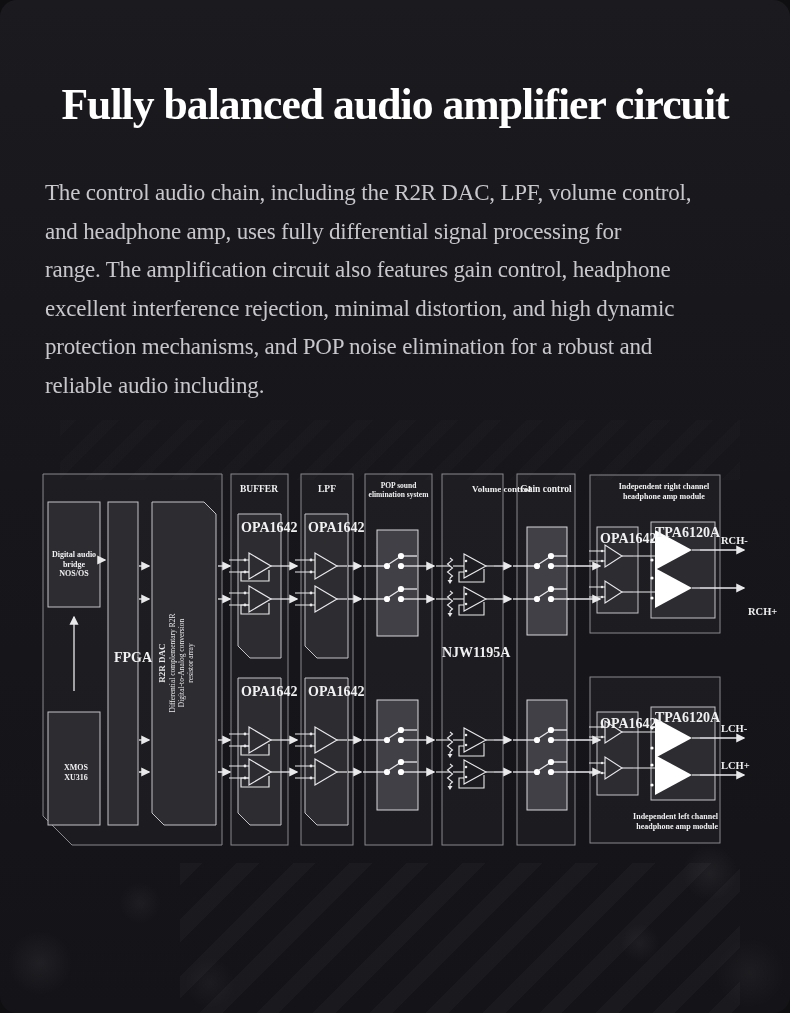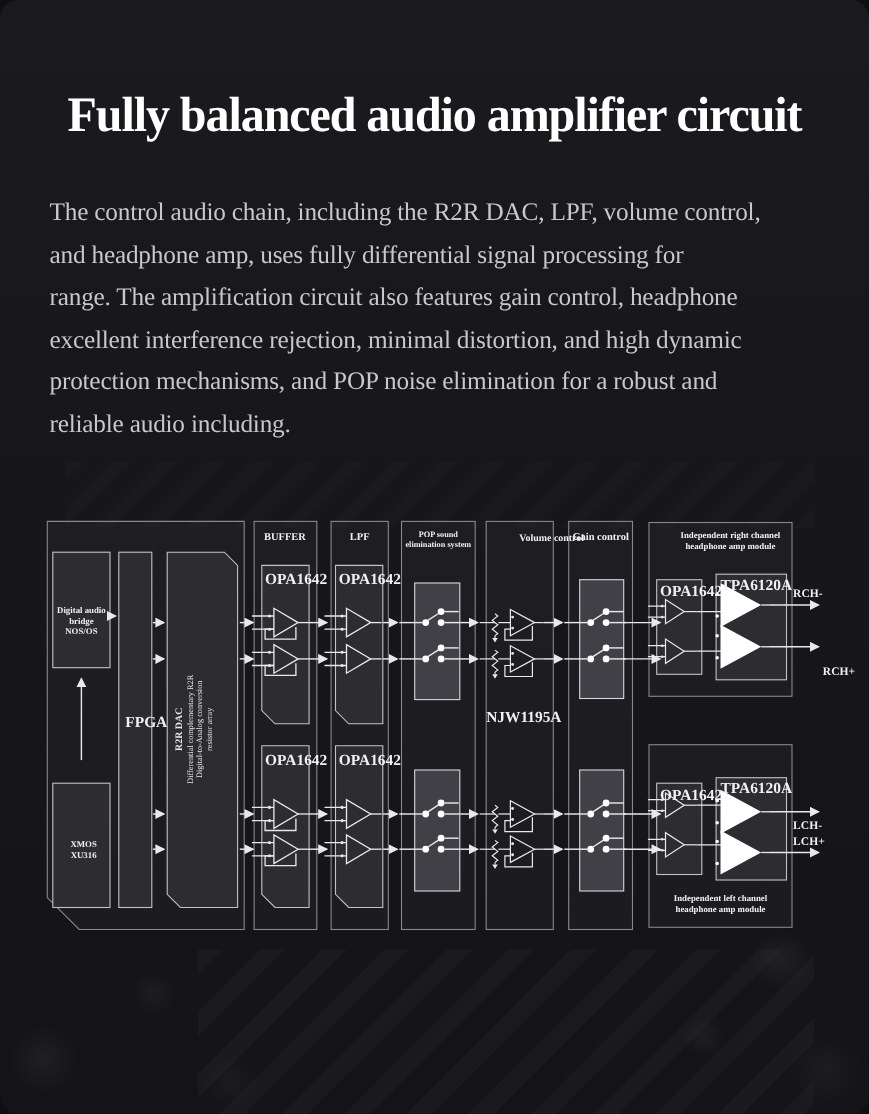--- a/index.html
+++ b/index.html
@@ -235,21 +235,21 @@
     <div>POP sound</div>
     <div>elimination system</div>
   </div>
   <div class="lbl c b s9" style="left:442px;top:484px;width:61px;padding-left:29px;">Volume control</div>
   <div class="lbl c b s95" style="left:517px;top:484px;width:58px;">Gain control</div>
 
   <div class="lbl c b s8" style="left:592px;top:482px;width:144px;">
     <div>Independent right channel</div>
     <div>headphone amp module</div>
   </div>
-  <div class="lbl c b s8" style="left:592px;top:812px;width:126px;">
+  <div class="lbl c b s8" style="left:592px;top:812px;width:126px;text-align:right;">
     <div>Independent left channel</div>
     <div>headphone amp module</div>
   </div>
 
   <div class="lbl c b s8" style="left:48px;top:550px;width:52px;">
     <div>Digital audio</div>
     <div>bridge NOS/OS</div>
   </div>
   <div class="lbl c b s8" style="left:48px;top:763px;width:32px;margin-left:12px;">XMOS XU316</div>
   <div class="lbl c b s85" style="left:108px;top:650px;width:50px;">FPGA</div>
@@ -267,15 +267,15 @@
   <div class="lbl b s85" style="left:308px;top:684px;">OPA1642</div>
   <div class="lbl c b s85" style="left:442px;top:645px;width:61px;">NJW1195A</div>
 
   <div class="lbl b s85" style="left:600px;top:531px;">OPA1642</div>
   <div class="lbl b s85" style="left:655px;top:525px;">TPA6120A</div>
   <div class="lbl b s85" style="left:600px;top:716px;">OPA1642</div>
   <div class="lbl b s85" style="left:655px;top:710px;">TPA6120A</div>
 
   <div class="lbl b s10" style="left:721px;top:535px;text-align:right;">RCH-</div>
   <div class="lbl b s10" style="left:721px;top:606px;margin-left:27px;">RCH+</div>
-  <div class="lbl b s10" style="left:721px;top:723px;margin-top:23px;">LCH-</div>
+  <div class="lbl b s10" style="left:721px;top:723px;">LCH-</div>
   <div class="lbl b s10" style="left:721px;top:760px;">LCH+</div>
 </div>
 
 </body></html>

